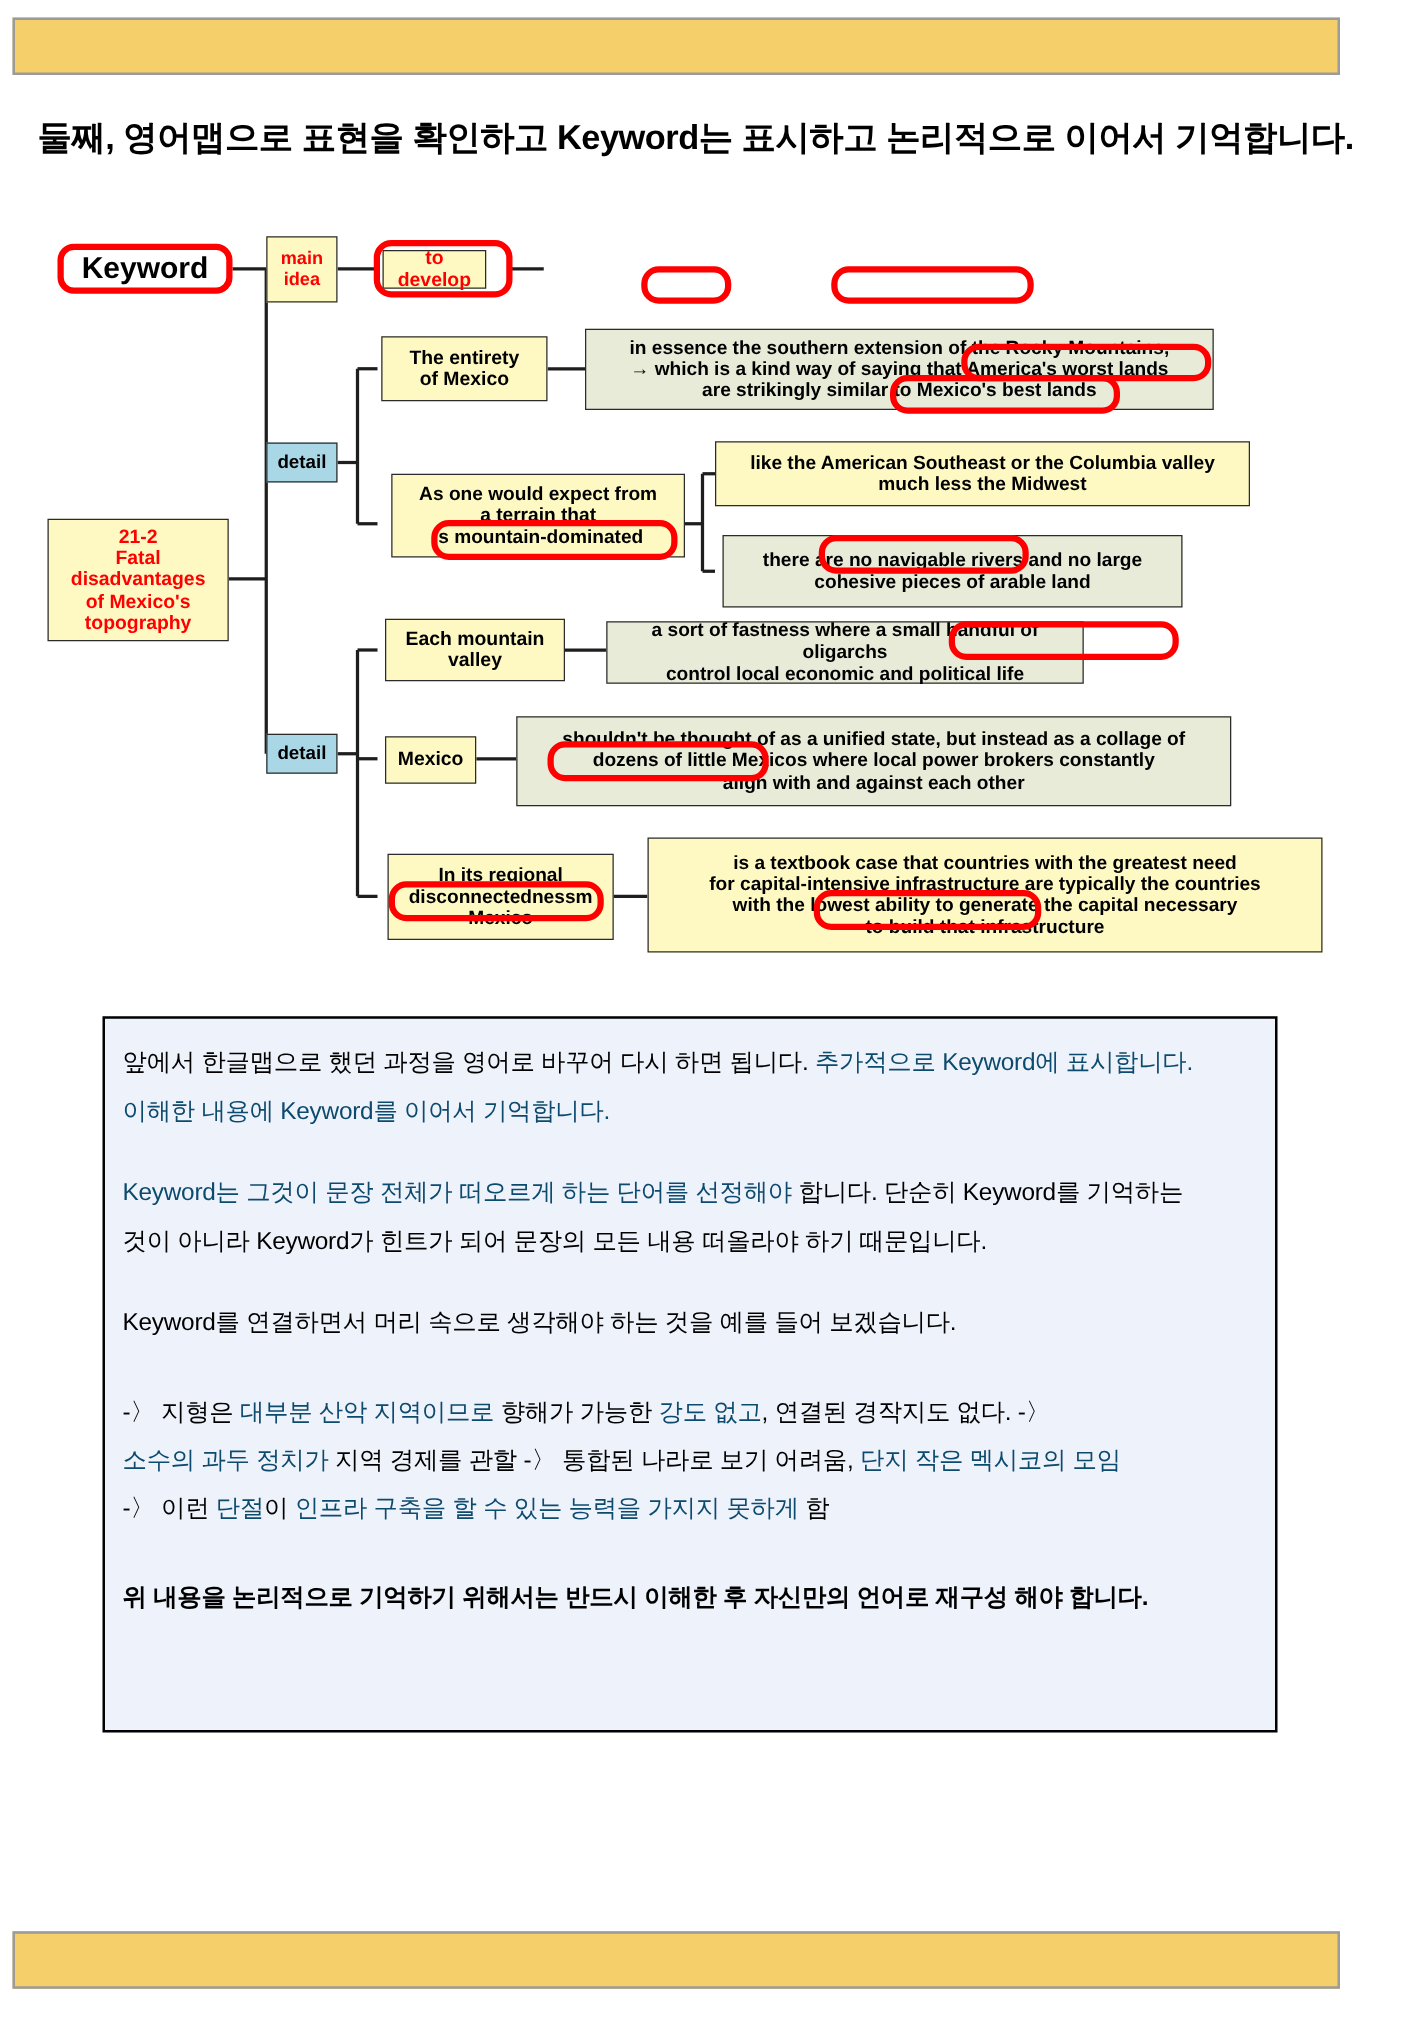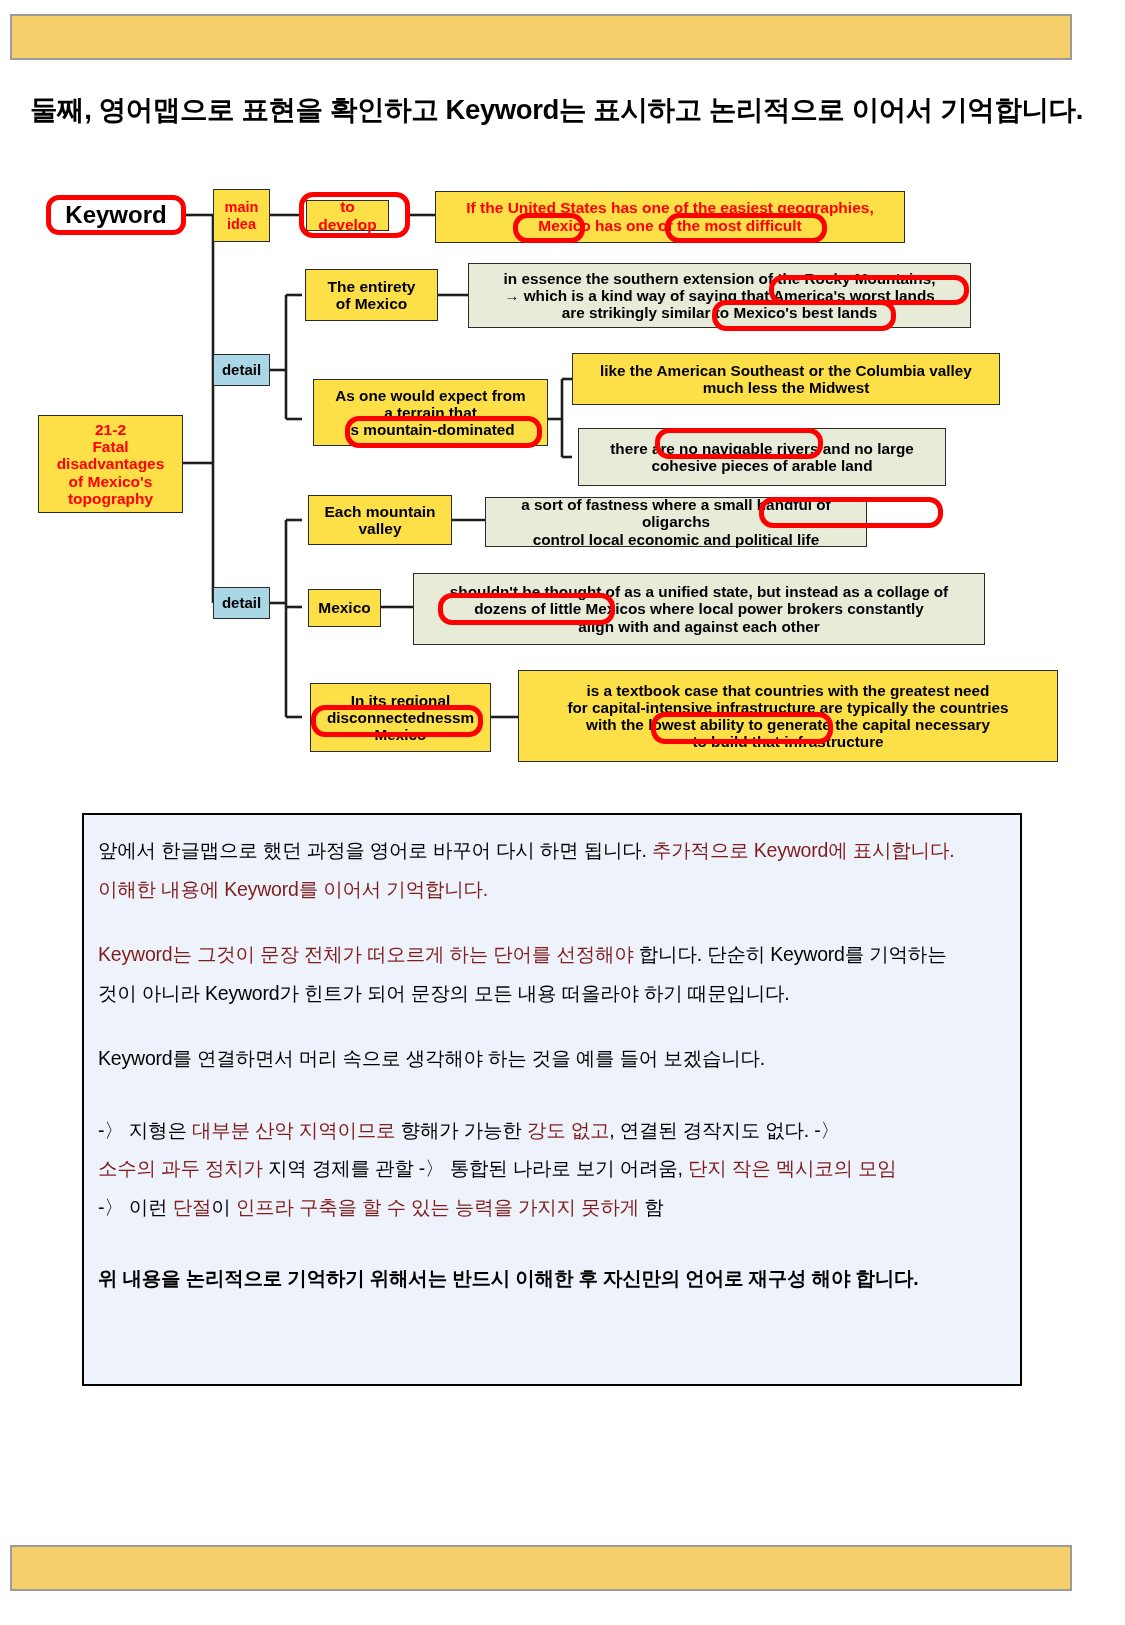--- a/index.html
+++ b/index.html
@@ -49,21 +49,21 @@
   }
   #wires {
     position: absolute; left: 0; top: 0;
     width: 1125px; height: 615px;
     pointer-events: none;
   }
 
   .node {
     position: absolute;
     border: 1.6px solid #2b2b2b;
-    background: #fde047;
+    background: #fef9c3;
     display: flex;
     align-items: center;
     justify-content: center;
     text-align: center;
     font-weight: bold;
     color: #000;
     line-height: 1.12;
     padding: 2px 4px;
   }
   .node.olive { background: #e8ebd8; }
@@ -107,21 +107,21 @@
   .pline {
     font-size: 19.5px;
     color: #000;
     line-height: 1.0;
     margin: 0 0 0 0;
     white-space: nowrap;
     letter-spacing: -0.2px;
   }
   .pgap2 { height: 46px; }
   .pgap3 { height: 52px; }
-  .r { color: #7f1d1d; }
+  .r { color: #0c4a6e; }
   .bold { font-weight: bold; }
   .lh { margin-bottom: 19px; }
 </style>
 </head>
 <body>
 
 <div id="page">
 
   <div class="bar top"></div>
 
@@ -187,22 +187,20 @@
     <div class="node redtext" style="left:213px; top:14px; width:57px; height:53px; font-size:14.5px; white-space:pre-line;">main
 idea</div>
 
     <div class="node blue" style="left:213px; top:179px; width:57px; height:32px; font-size:15px;">detail</div>
 
     <div class="node blue" style="left:213px; top:412px; width:57px; height:32px; font-size:15px;">detail</div>
 
     <div class="node redtext" style="left:306px; top:25px; width:83px; height:31px; font-size:15.5px;">to develop</div>
     <div class="hl" style="left:299px; top:17px; width:111px; height:46px;"></div>
 
-    <div class="node redtext" style="left:435px; top:16px; width:470px; height:52px; font-size:15.5px; white-space:pre-line; padding-top:1px;">If the United States has one of the easiest geographies,
-Mexico has one of the most difficult</div>
     <div class="hl" style="left:513px; top:38px; width:72px; height:30px;"></div>
     <div class="hl" style="left:665px; top:38px; width:162px; height:30px;"></div>
 
     <div class="node" style="left:305px; top:94px; width:133px; height:52px; font-size:15.5px; white-space:pre-line;">The entirety
 of Mexico</div>
 
     <div class="node olive" style="left:468px; top:88px; width:503px; height:65px; font-size:15.3px; white-space:pre-line;">in essence the southern extension of the Rocky Mountains,
 → which is a kind way of saying that America's worst lands
 are strikingly similar to Mexico's best lands</div>
     <div class="hl" style="left:769px; top:100px; width:200px; height:30px;"></div>

